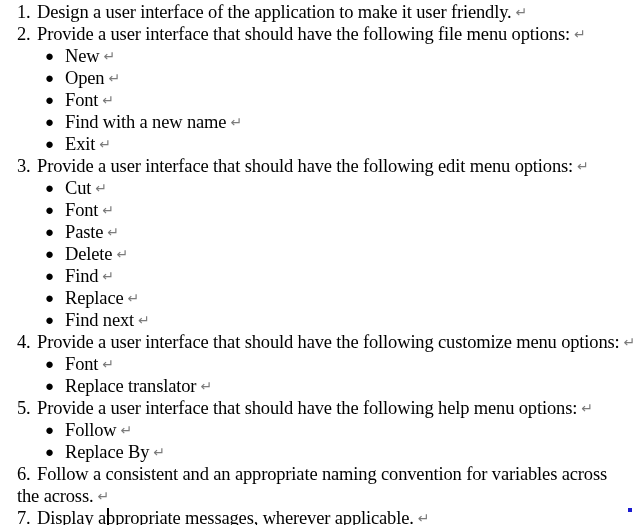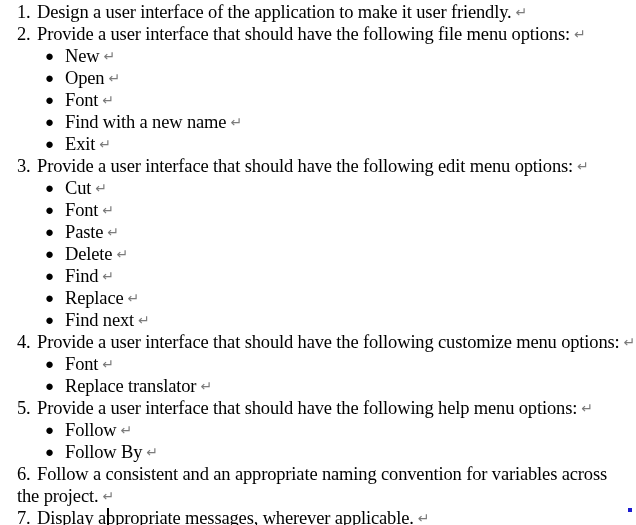--- a/index.html
+++ b/index.html
@@ -161,28 +161,28 @@
     </div>
 
     <div class="line numbered">
       <span class="num">5.</span><span>Provide a user interface that should have the following help menu options:</span><span class="ret">↵</span>
     </div>
 
     <div class="line bulleted">
       <span class="bullet-glyph">●</span><span class="bullet-text">Follow</span><span class="ret">↵</span>
     </div>
     <div class="line bulleted">
-      <span class="bullet-glyph">●</span><span class="bullet-text">Follow By</span><span class="ret">↵</span>
+      <span class="bullet-glyph">●</span><span class="bullet-text">Replace By</span><span class="ret">↵</span>
     </div>
 
     <div class="line numbered">
       <span class="num">6.</span><span>Follow a consistent and an appropriate naming convention for variables across</span>
     </div>
     <div class="line numbered cont">
-      <span>the project.</span><span class="ret">↵</span>
+      <span>the across.</span><span class="ret">↵</span>
     </div>
 
     <div class="line numbered caret-line">
       <span class="num">7.</span><span>Display appropriate messages, wherever applicable.</span><span class="ret">↵</span>
       <span class="caret"></span>
     </div>
 
   </div>
 
   <div id="blue-mark"></div>

